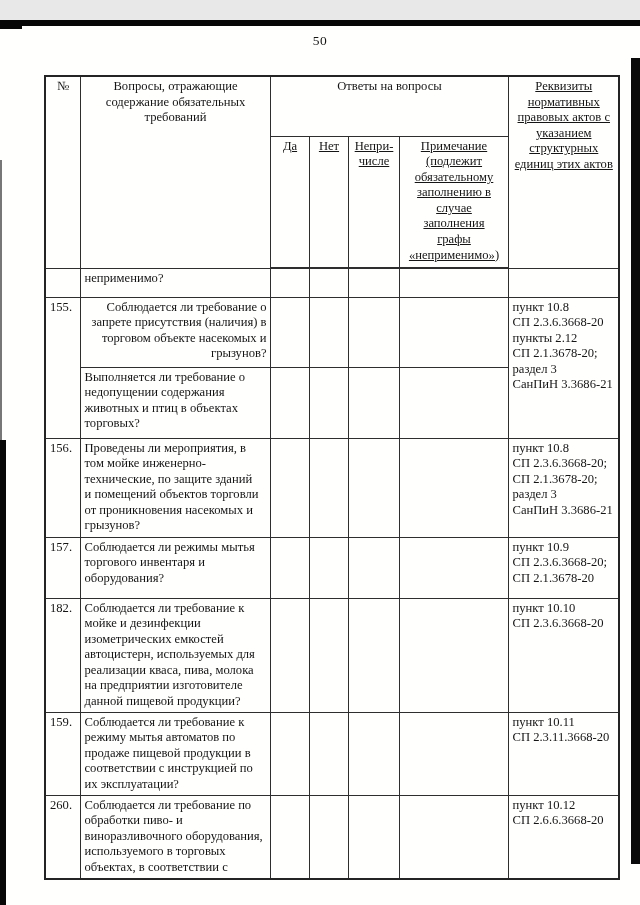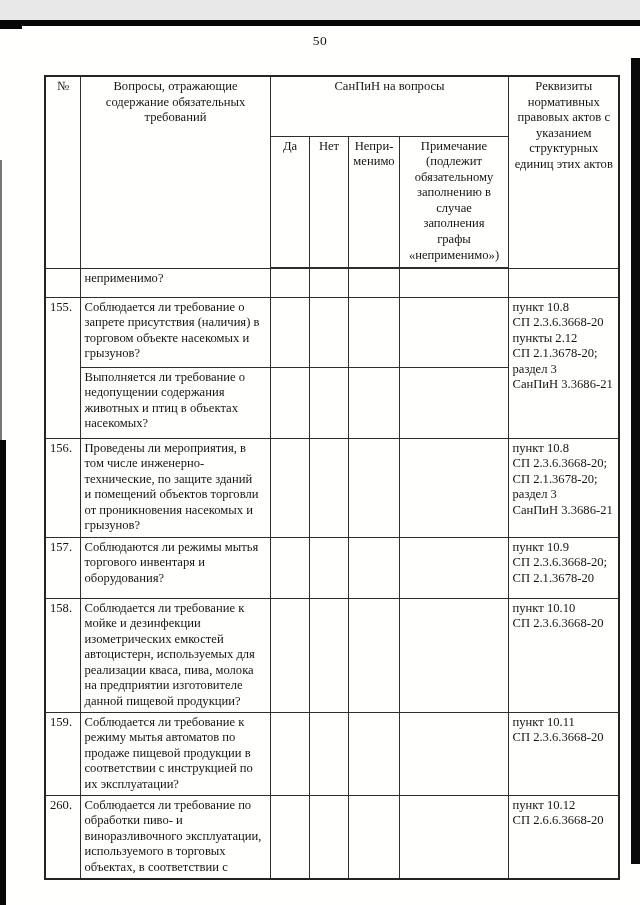--- a/index.html
+++ b/index.html
@@ -30,26 +30,26 @@
     border:1px solid #2e2e2e;
     padding:2px 3px 2px 4px;
     vertical-align:top;
     font-weight:normal;
     white-space:pre-line;
     overflow:hidden;
   }
   table.checklist{border:2px solid #242424;}
   thead th{text-align:center;}
   th.hdr-mid{vertical-align:middle;}
-  th.hdr-top{vertical-align:top;padding-top:6px;}
+  th.hdr-top{vertical-align:top;padding-top:6px;text-decoration:underline;}
   thead tr.hdr-row2 th{border-bottom-width:2px;}
   td.num-cell{padding-left:4px;}
   td.req-cell{padding-left:6px;}
   td.q-cell{padding-left:5px;}
-  td.q-just{text-align:left;}
+  td.q-just{text-align:right;}
   
   .art{position:absolute;pointer-events:none;}
   .art-top{left:0;top:0;width:640px;height:6px;background:#060606;}
   .art-top-notch{left:0;top:0;width:22px;height:9px;background:#060606;}
   .art-right{left:631px;top:38px;width:9px;height:806px;background:#0a0a0a;}
   .art-left-faint{left:0;top:140px;width:2px;height:282px;background:#4a4a4a;opacity:.75;}
   .art-left{left:0;top:420px;width:6px;height:474px;background:#070707;}
   .art-bottom{left:197px;top:899px;width:443px;height:6px;
     background:linear-gradient(to right,#6a6a6a,#2a2a2a 45%,#000);}
 </style>
@@ -69,33 +69,33 @@
       <col style="width:51px">
       <col style="width:109px">
       <col style="width:111px">
     </colgroup>
     <thead>
       <tr style="height:60px">
         <th rowspan="2" class="hdr-mid">№</th>
         <th rowspan="2" class="hdr-mid">Вопросы, отражающие
 содержание обязательных
 требований</th>
-        <th colspan="4" class="hdr-mid">СанПиН на вопросы</th>
+        <th colspan="4" class="hdr-mid">Ответы на вопросы</th>
         <th rowspan="2" class="hdr-top">Реквизиты
 нормативных
 правовых актов с
 указанием
 структурных
 единиц этих актов</th>
       </tr>
       <tr class="hdr-row2" style="height:132px">
         <th class="hdr-top">Да</th>
         <th class="hdr-top">Нет</th>
         <th class="hdr-top">Непри-
-менимо</th>
+числе</th>
         <th class="hdr-top">Примечание
 (подлежит
 обязательному
 заполнению в
 случае
 заполнения
 графы
 «неприменимо»)</th>
       </tr>
     </thead>
@@ -123,59 +123,59 @@
 СП 2.3.6.3668-20
 пункты 2.12
 СП 2.1.3678-20;
 раздел 3
 СанПиН 3.3686-21</td>
       </tr>
       <tr style="height:71px">
         <td class="q-cell">Выполняется ли требование о
 недопущении  содержания
 животных и птиц в объектах
-насекомых?</td>
+торговых?</td>
         <td></td>
         <td></td>
         <td></td>
         <td></td>
       </tr>
       <tr style="height:99px">
         <td class="num-cell">156.</td>
         <td class="q-cell">Проведены ли мероприятия, в
-том числе инженерно-
+том мойке инженерно-
 технические,  по защите зданий
 и помещений объектов торговли
 от проникновения насекомых и
 грызунов?</td>
         <td></td>
         <td></td>
         <td></td>
         <td></td>
         <td class="req-cell">пункт 10.8
 СП 2.3.6.3668-20;
 СП 2.1.3678-20;
 раздел 3
 СанПиН 3.3686-21</td>
       </tr>
       <tr style="height:61px">
         <td class="num-cell">157.</td>
-        <td class="q-cell">Соблюдаются ли режимы мытья
+        <td class="q-cell">Соблюдается ли режимы мытья
 торгового инвентаря и
 оборудования?</td>
         <td></td>
         <td></td>
         <td></td>
         <td></td>
         <td class="req-cell">пункт 10.9
 СП 2.3.6.3668-20;
 СП 2.1.3678-20</td>
       </tr>
       <tr style="height:113px">
-        <td class="num-cell">158.</td>
+        <td class="num-cell">182.</td>
         <td class="q-cell">Соблюдается ли требование к
 мойке и дезинфекции
 изометрических емкостей
 автоцистерн, используемых для
 реализации кваса, пива, молока
 на предприятии изготовителе
 данной пищевой продукции?</td>
         <td></td>
         <td></td>
         <td></td>
@@ -188,27 +188,27 @@
         <td class="q-cell">Соблюдается ли требование к
 режиму мытья автоматов по
 продаже пищевой продукции в
 соответствии с инструкцией по
 их эксплуатации?</td>
         <td></td>
         <td></td>
         <td></td>
         <td></td>
         <td class="req-cell">пункт 10.11
-СП 2.3.6.3668-20</td>
+СП 2.3.11.3668-20</td>
       </tr>
       <tr style="height:82px">
         <td class="num-cell">260.</td>
         <td class="q-cell">Соблюдается ли требование по
 обработки пиво- и
-виноразливочного эксплуатации,
+виноразливочного оборудования,
 используемого в торговых
 объектах, в соответствии с</td>
         <td></td>
         <td></td>
         <td></td>
         <td></td>
         <td class="req-cell">пункт 10.12
 СП 2.6.6.3668-20</td>
       </tr>
     </tbody>

